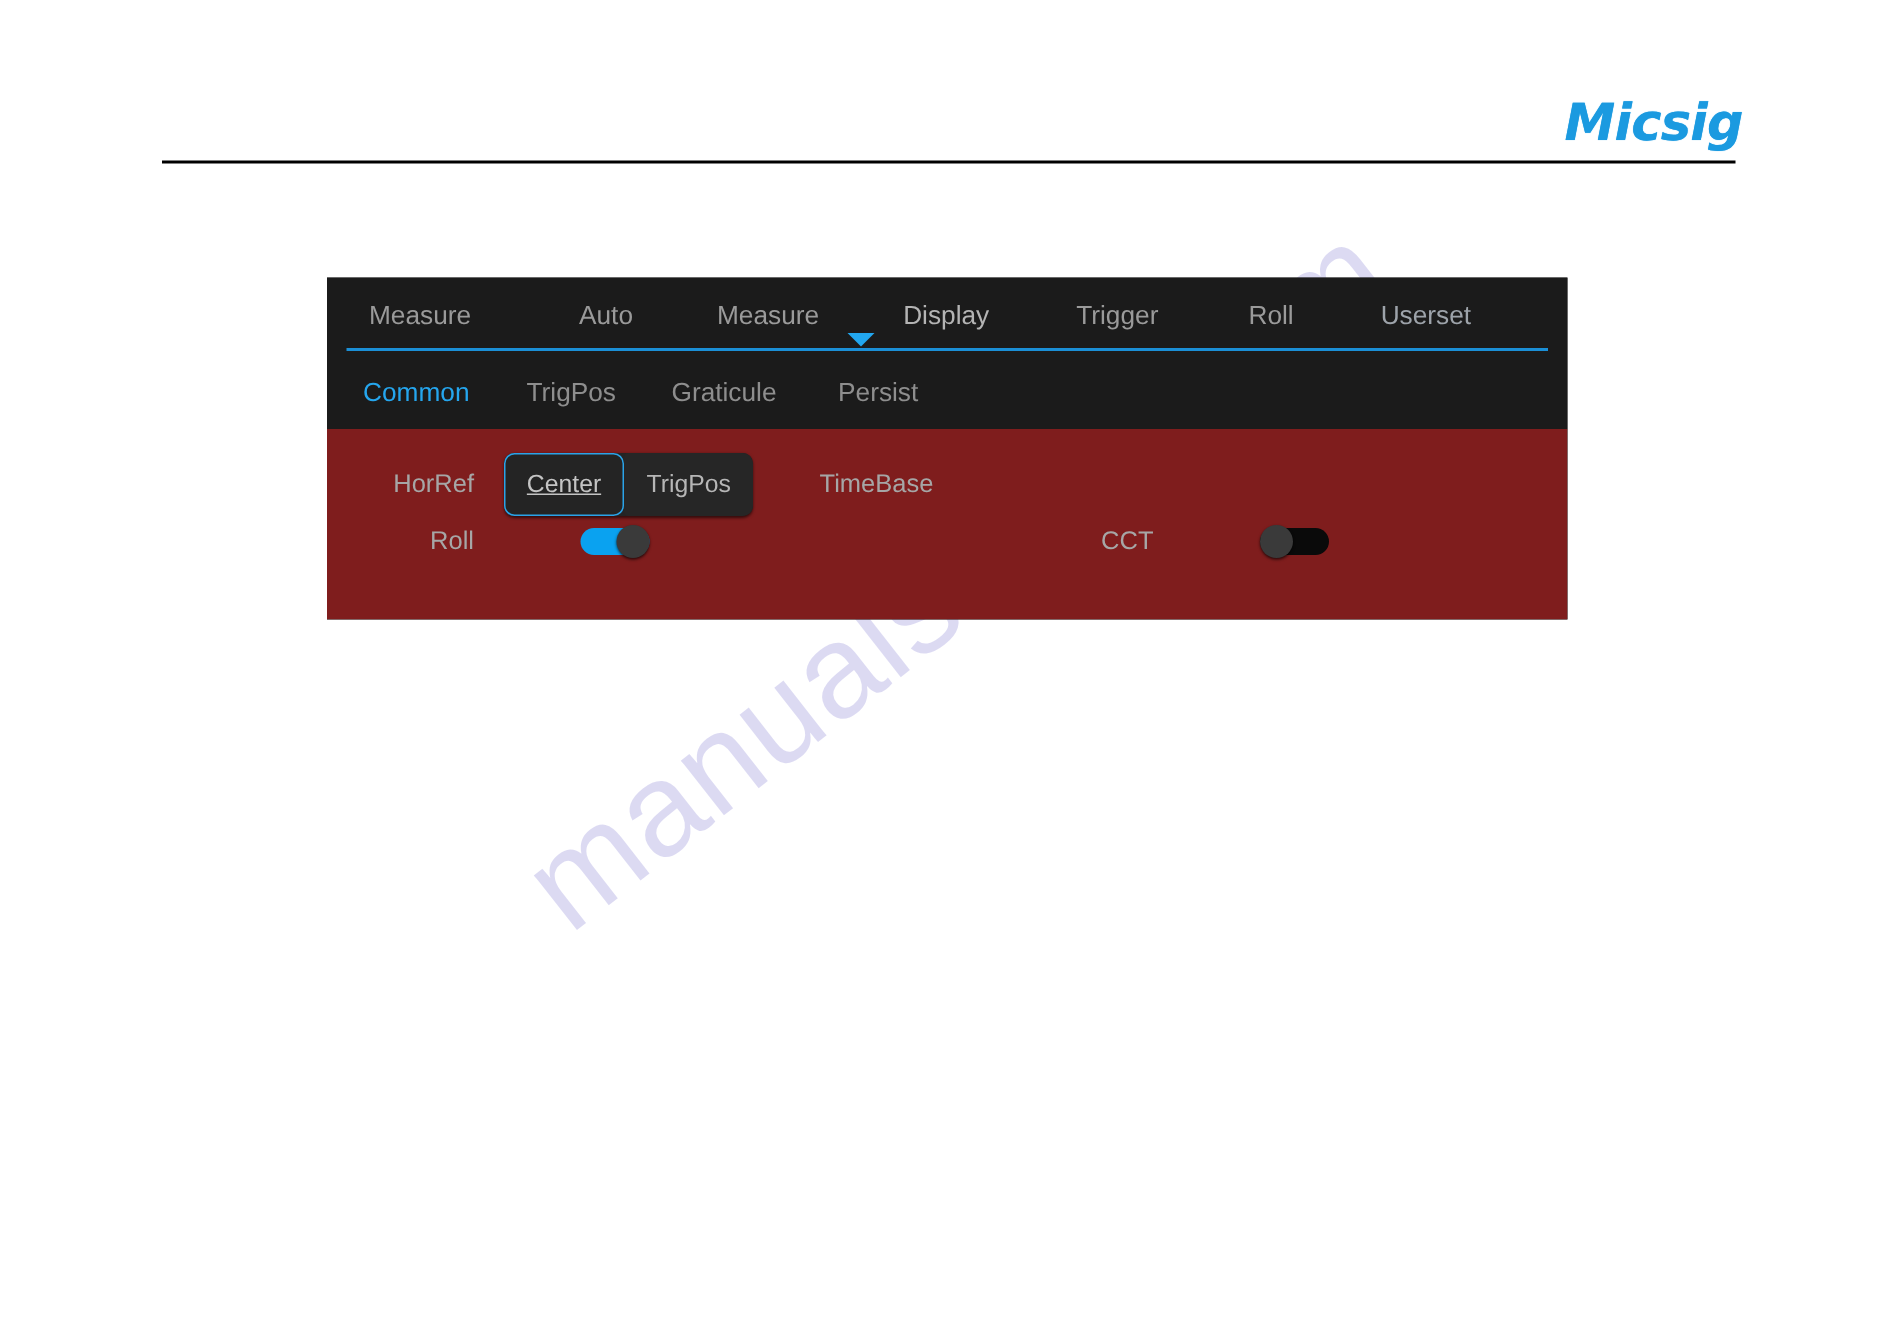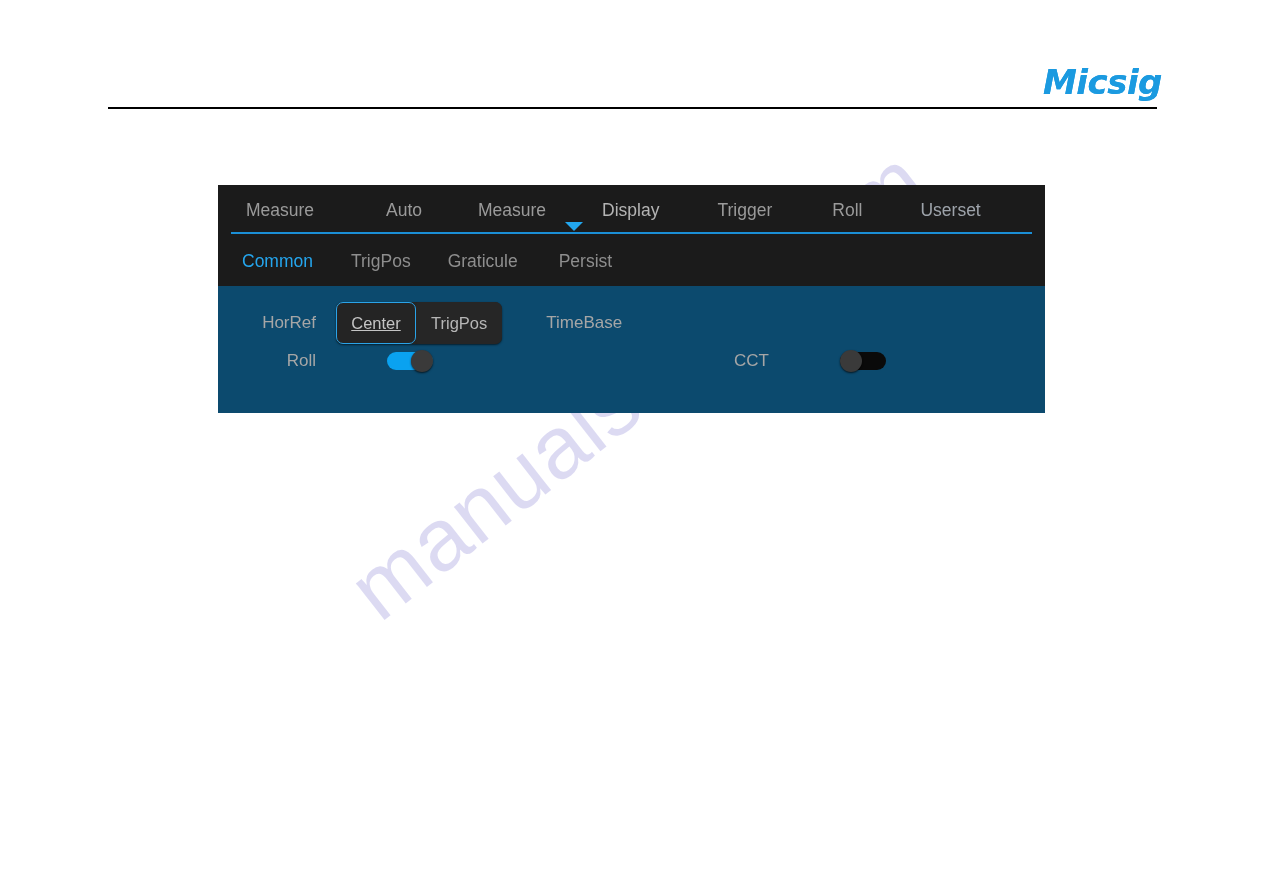--- a/index.html
+++ b/index.html
@@ -139,21 +139,21 @@
   }
   .sub-tab.active { color: #25a6ee; }
   .sub-tab.t-waveform  { margin-left: 18px; }
   .sub-tab.t-graticule { margin-left: 17px; }
   .sub-tab.t-persist   { margin-left: 21px; }
 
   
   #panel-content {
     position: relative;
     height: 127px;
-    background: #0c4a6e;
+    background: #7f1d1d;
   }
 
   .control-row {
     position: absolute;
     display: flex;
     align-items: center;
   }
   #row-segments { left: 30px; top: 16px; }
   #row-toggles  { left: 30px; top: 64px; gap: 28px; }
 

